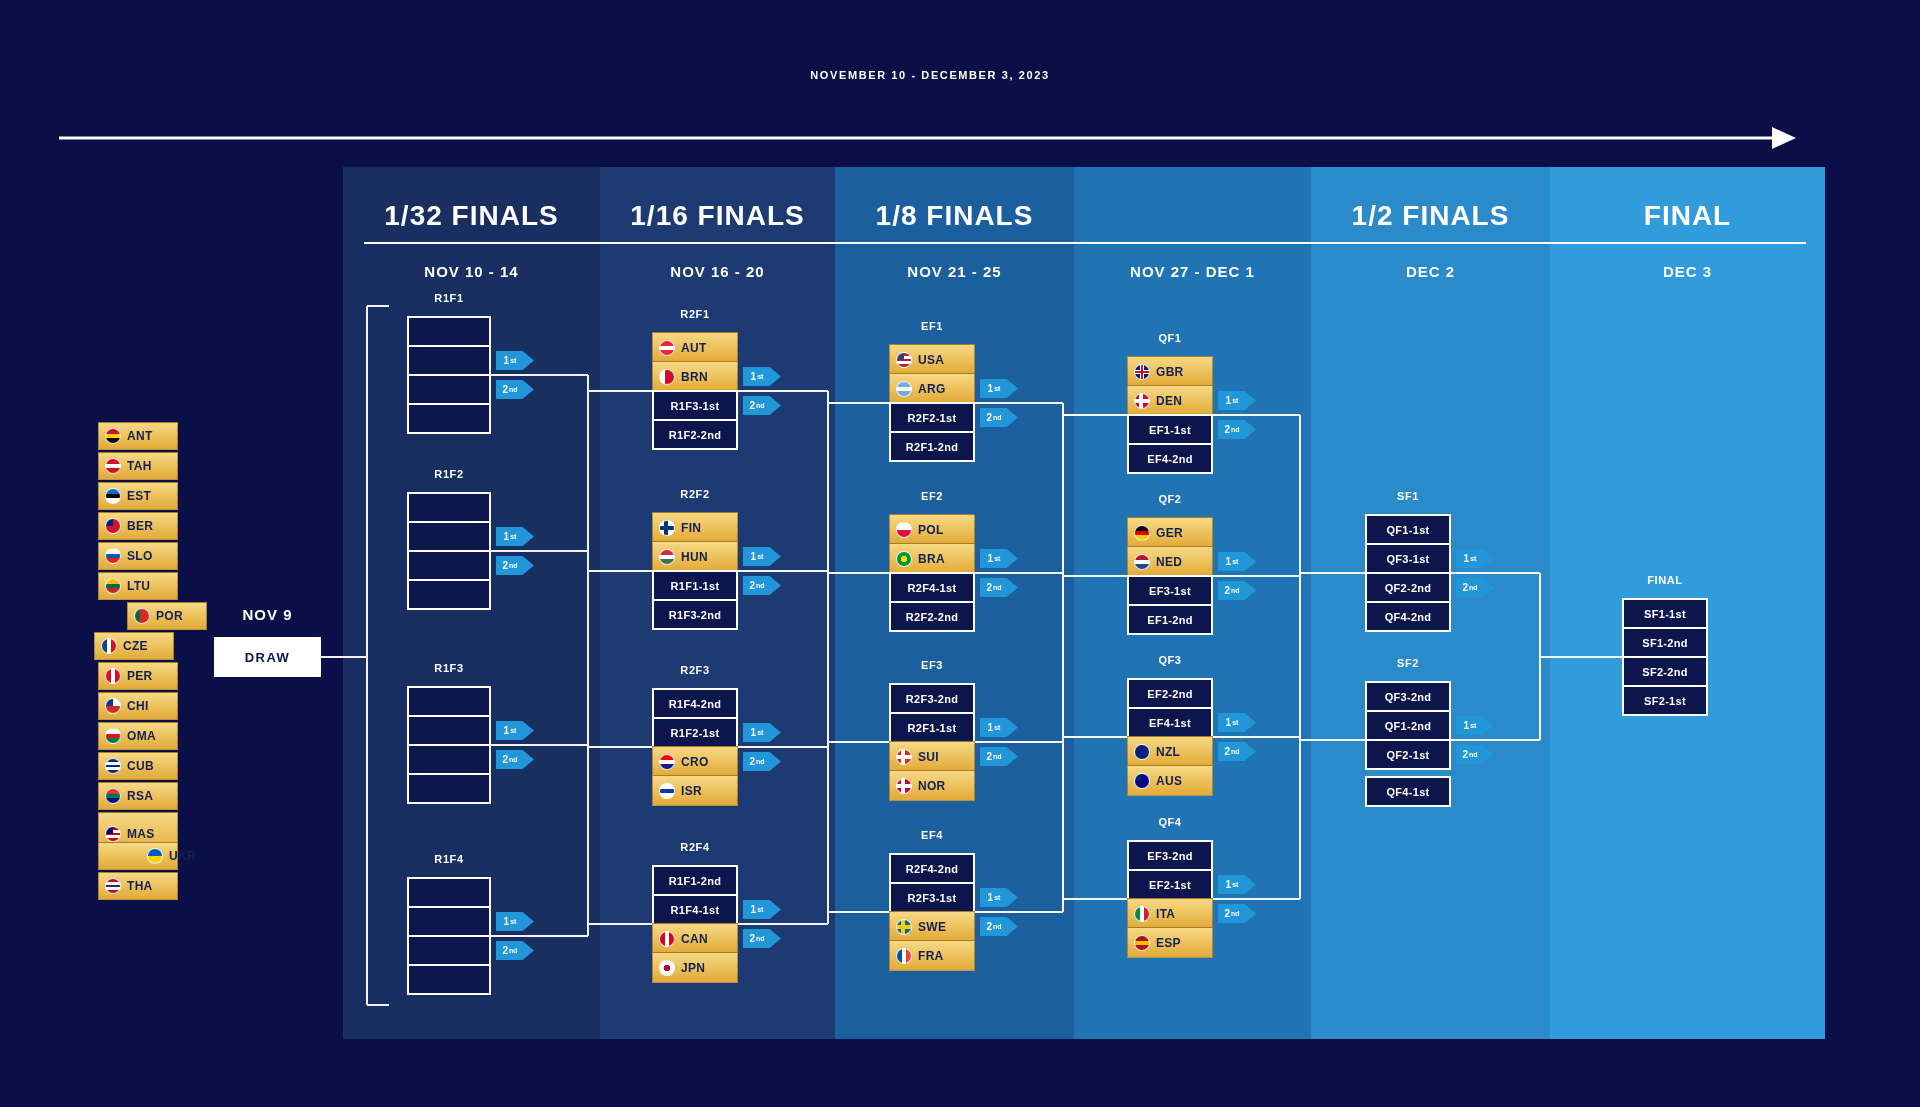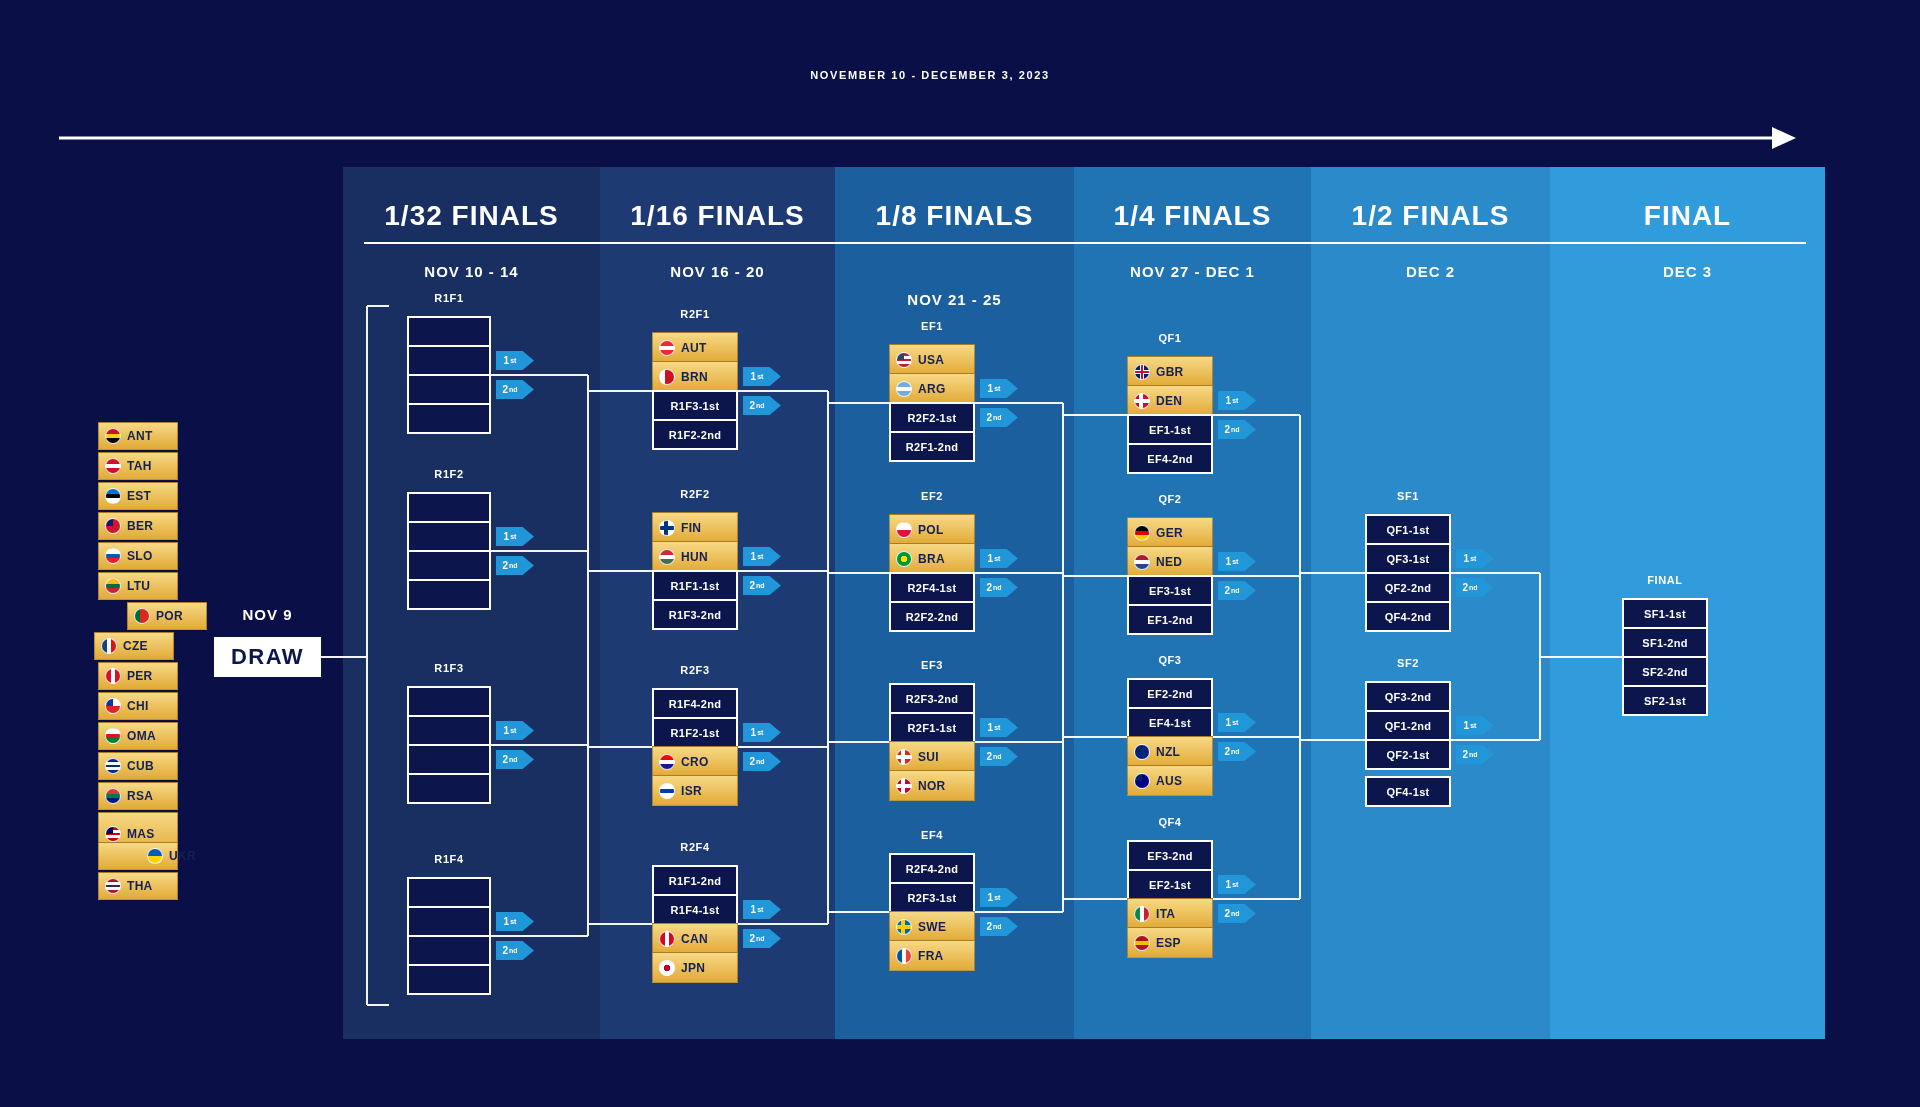--- a/index.html
+++ b/index.html
@@ -28,21 +28,21 @@
         border:1px solid rgba(255,255,255,.85);background-size:cover;background-position:center;}
   .tag{position:absolute;z-index:3;width:38px;height:19px;background:#2196d8;color:#fff;
        font-size:10px;font-weight:bold;display:flex;align-items:center;justify-content:center;
        padding-right:10px;box-sizing:border-box;
        clip-path:polygon(0 0,70% 0,100% 50%,70% 100%,0 100%);}
   .tag sup{font-size:7px;margin-left:1px;}
   .nov9{position:absolute;z-index:3;left:214px;top:606px;width:107px;text-align:center;
         color:#fff;font-weight:bold;font-size:15px;letter-spacing:1px;}
   .drawbox{position:absolute;z-index:3;left:214px;top:637px;width:107px;height:40px;
            background:#fff;display:flex;align-items:center;justify-content:center;
-           font-weight:bold;font-size:22px;color:#0c164d;letter-spacing:1.5px;}
+           font-weight:bold;font-size:13px;color:#0c164d;letter-spacing:1.5px;}
 </style>
 </head>
 <body>
 
 <div id="stage">
 
   <div class="titlewrap">
     <div class="subtitle">NOVEMBER 10 - DECEMBER 3, 2023</div>
   </div>
 
@@ -63,23 +63,22 @@
   </div>
 
 <div class="colbg" style="left: 343px; top: 167px; width: 257px; height: 872px; background: rgb(25, 47, 98);"></div>
     <div class="colhead" style="left: 321.5px; top: 200px; width: 300px;">1/32 FINALS</div>
     <div class="coldate" style="left: 321.5px; top: 263px; width: 300px;">NOV 10 - 14</div>
     <div class="colbg" style="left: 600px; top: 167px; width: 235px; height: 872px; background: rgb(30, 58, 114);"></div>
     <div class="colhead" style="left: 567.5px; top: 200px; width: 300px;">1/16 FINALS</div>
     <div class="coldate" style="left: 567.5px; top: 263px; width: 300px;">NOV 16 - 20</div>
     <div class="colbg" style="left: 835px; top: 167px; width: 239px; height: 872px; background: rgb(28, 95, 159);"></div>
     <div class="colhead" style="left: 804.5px; top: 200px; width: 300px;">1/8 FINALS</div>
-    <div class="coldate" style="left: 804.5px; top: 263px; width: 300px; margin-top: 28px;">NOV 21 - 25</div>
+    <div class="coldate" style="left: 804.5px; top: 263px; width: 300px;">NOV 21 - 25</div>
     <div class="colbg" style="left: 1074px; top: 167px; width: 237px; height: 872px; background: rgb(32, 116, 180);"></div>
-    <div class="colhead" style="left: 1042.5px; top: 200px; width: 300px;">1/4 FINALS</div>
     <div class="coldate" style="left: 1042.5px; top: 263px; width: 300px;">NOV 27 - DEC 1</div>
     <div class="colbg" style="left: 1311px; top: 167px; width: 239px; height: 872px; background: rgb(42, 138, 202);"></div>
     <div class="colhead" style="left: 1280.5px; top: 200px; width: 300px;">1/2 FINALS</div>
     <div class="coldate" style="left: 1280.5px; top: 263px; width: 300px;">DEC 2</div>
     <div class="colbg" style="left: 1550px; top: 167px; width: 275px; height: 872px; background: rgb(49, 156, 219);"></div>
     <div class="colhead" style="left: 1537.5px; top: 200px; width: 300px;">FINAL</div>
     <div class="coldate" style="left: 1537.5px; top: 263px; width: 300px;">DEC 3</div>
     <div class="grouplabel" style="left: 407px; top: 292px; width: 84px; height: 16px;">R1F1</div>
     <div class="row empty-row" style="left: 407px; top: 316px; width: 84px; height: 31px;"></div>
     <div class="row empty-row" style="left: 407px; top: 345px; width: 84px; height: 31px;"></div>

